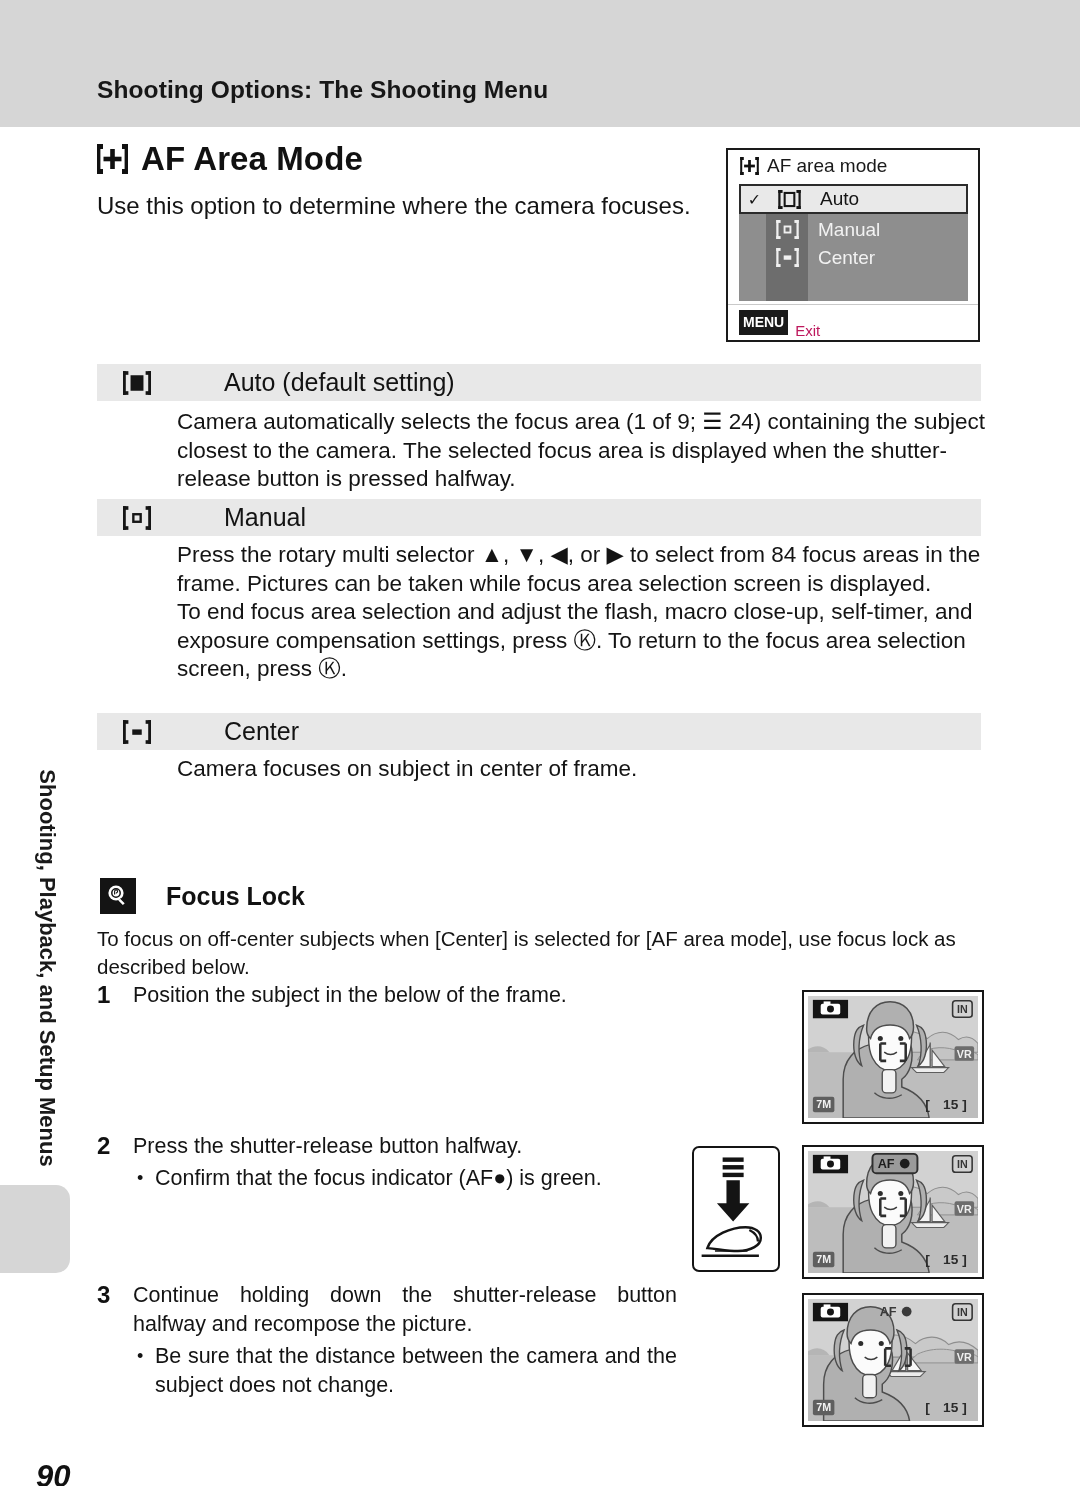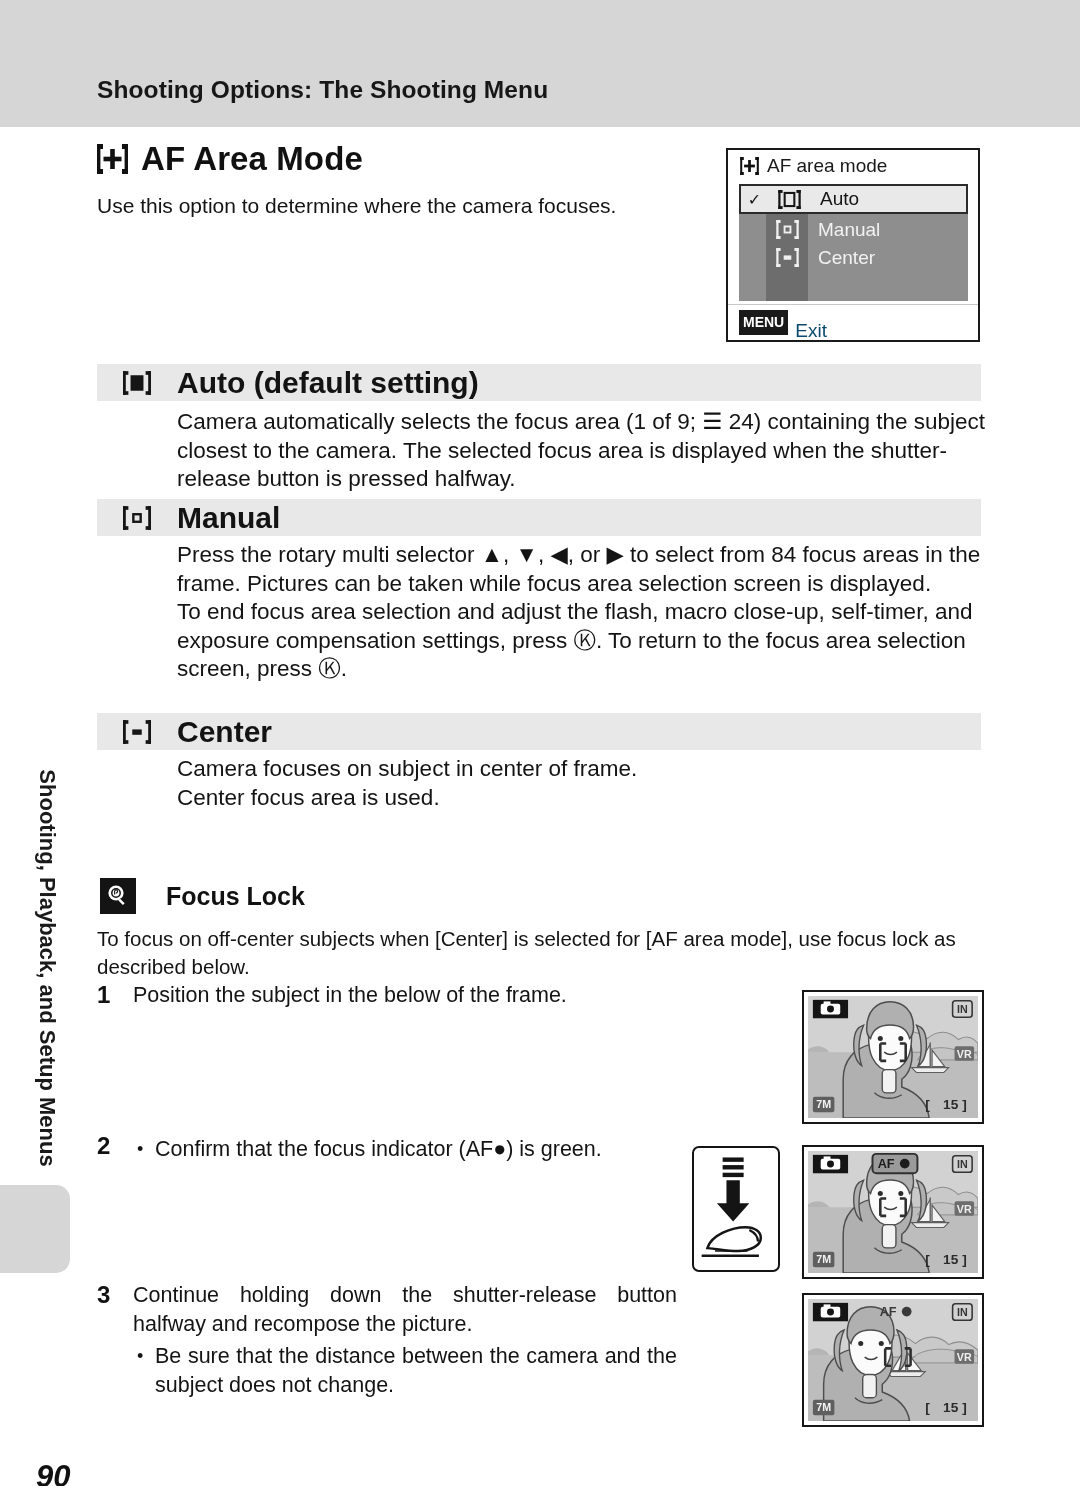--- a/index.html
+++ b/index.html
@@ -42,21 +42,21 @@
   }
 
   
   .main-title{
     position:absolute;left:97px;top:140px;
     font-size:33px;font-weight:700;color:#111;letter-spacing:.1px;
     display:flex;align-items:center;gap:13px;
   }
   .intro{
     position:absolute;left:97px;top:188px;width:598px;
-    font-size:21px;line-height:35px;color:#141414;
+    font-size:24px;line-height:35px;color:#141414;
     text-align:justify;text-justify:inter-word;
   }
 
   
   .brk{display:inline-flex;align-items:center;line-height:1;}
   .brk svg{display:block;}
 
   
   .menu-shot{
     position:absolute;left:726px;top:148px;width:254px;height:194px;
@@ -90,29 +90,29 @@
   .menu-footer{
     position:absolute;left:0;bottom:0;width:100%;height:36px;
     display:flex;align-items:center;gap:7px;padding-left:11px;box-sizing:border-box;
     border-top:1px solid #c9c9c9;background:#fff;
   }
   .menu-badge{
     background:#1a1a1a;color:#fff;font-size:14px;font-weight:700;
     padding:5px 4px;letter-spacing:0px;line-height:1.05;
     font-family:"Liberation Sans", sans-serif;
   }
-  .menu-footer .exit{font-size:19px;color:#0c4a6e;margin-top:16px;}
+  .menu-footer .exit{font-size:15px;color:#be185d;margin-top:16px;}
 
   
   .opt-head{
     position:absolute;left:97px;width:884px;height:37px;
     background:#e8e8e8;display:flex;align-items:center;
   }
   .opt-head .oh-ico{width:80px;display:flex;justify-content:center;align-items:center;}
-  .opt-head .oh-lbl{font-size:30px;font-weight:700;color:#131313;}
+  .opt-head .oh-lbl{font-size:25px;font-weight:400;color:#131313;margin-left:47px;}
   .opt-body{
     position:absolute;left:177px;width:810px;
     font-size:22.5px;line-height:28.5px;color:#141414;
   }
   .opt-body p{margin:0;}
 
   
   .tip-head{
     position:absolute;left:100px;top:878px;
     display:flex;align-items:center;gap:30px;
@@ -304,21 +304,20 @@
         <rect x="21" y="0" width="5" height="3.4" fill="#151515"></rect>
           <rect x="23.4" y="0" width="2.6" height="22" fill="#151515"></rect>
           <rect x="21" y="18.6" width="5" height="3.4" fill="#151515"></rect>
         <rect x="8.6" y="8.6" width="8.8" height="5" fill="#151515"></rect>
       </svg>
     </span>
     <span class="oh-lbl">Center</span>
   </div>
   <div class="opt-body" style="top:755px;">
     <p>Camera focuses on subject in center of frame.</p>
-    <p>Center focus area is used.</p>
   </div>
 
   <div class="tip-head">
     <span class="tip-icon">
       <svg width="28" height="28" viewBox="0 0 28 28">
         <circle cx="12" cy="11" r="7.6" fill="#ffffff"></circle>
         <circle cx="12" cy="11" r="4.2" fill="none" stroke="#141414" stroke-width="1.5"></circle>
         <path d="M10.6 12.6 v-3.2 a1.5 1.5 0 0 1 3 0 c0 1.1 -1.4 1.1 -1.4 2.2" fill="none" stroke="#141414" stroke-width="1.1"></path>
         <path d="M16.6 16.3 L21.6 21.3 L18.9 24 L13.9 19" fill="#ffffff" stroke="#141414" stroke-width="1.3"></path>
       </svg>
@@ -330,20 +329,21 @@
   <div class="step" style="left:97px;top:981px;width:600px;">
     <span class="num">1</span>
     <span class="body">
       <p>Position the subject in the below of the frame.</p>
     </span>
   </div>
 
   <div class="step" style="left:97px;top:1132px;width:600px;">
     <span class="num">2</span>
     <span class="body">
+      <p>Press the shutter-release button halfway.</p>
       <ul>
         <li>Confirm that the focus indicator (AF●) is green.</li>
       </ul>
     </span>
   </div>
 
   <div class="step" style="left:97px;top:1281px;width:580px;">
     <span class="num">3</span>
     <span class="body">
       <p class="just">Continue holding down the shutter-release button halfway and recompose the picture.</p>

